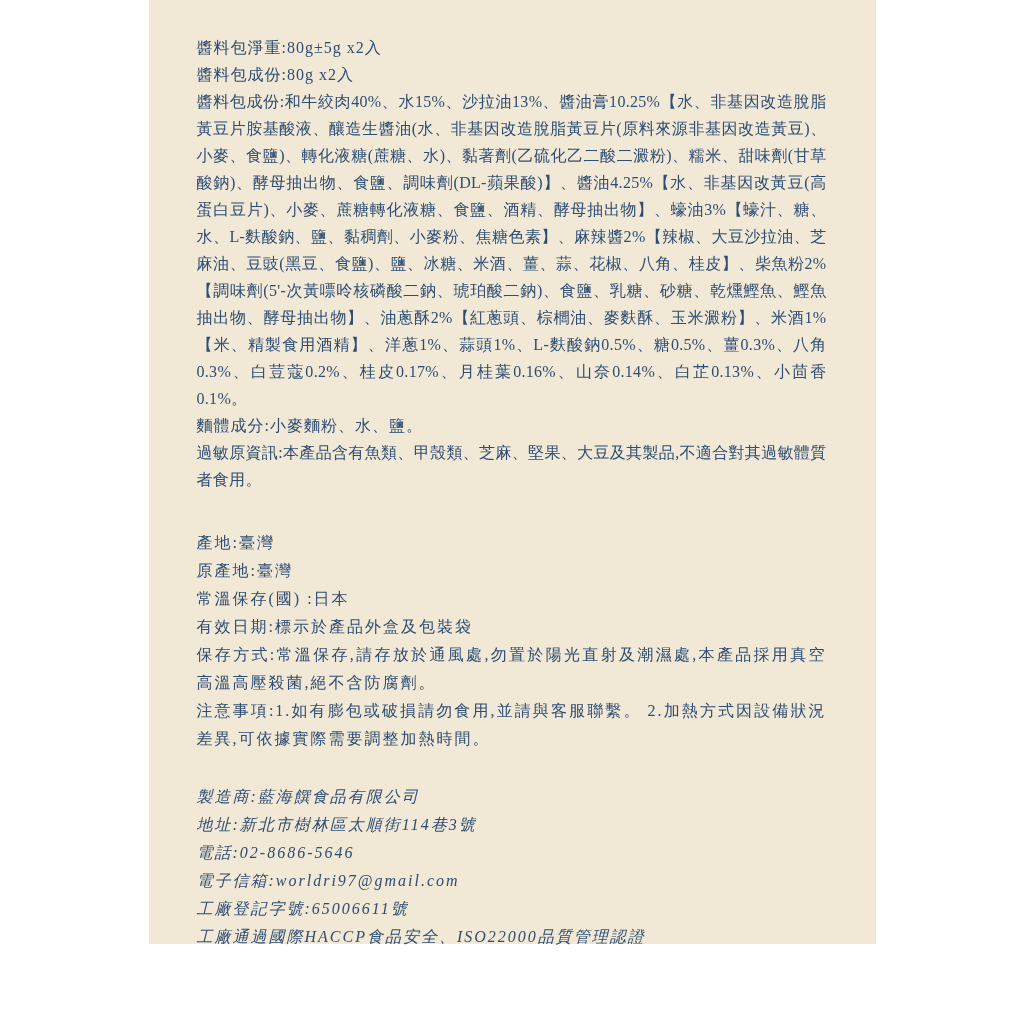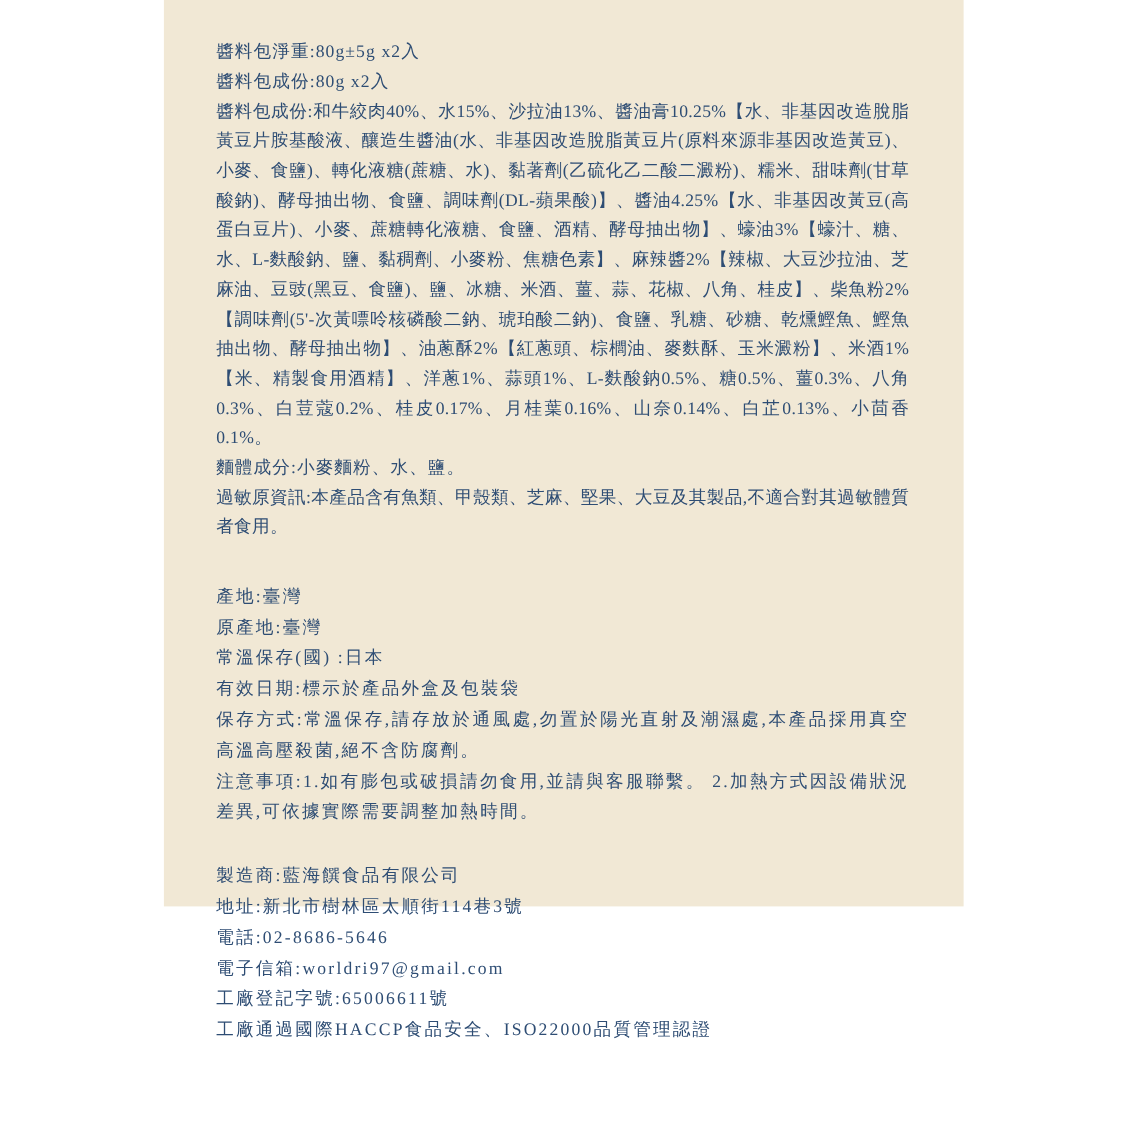--- a/index.html
+++ b/index.html
@@ -5,21 +5,21 @@
   html, body {
     margin: 0;
     padding: 0;
     background: #ffffff;
     width: 1024px;
     height: 1024px;
     overflow: hidden;
   }
   .panel {
     width: 727px;
-    height: 824px;
+    height: 944px;
     margin: 0 auto;
     background: #f1e8d5;
     box-sizing: border-box;
     padding: 34px 49px 0 48px;
     font-family: "Liberation Serif", "DejaVu Serif", serif;
     color: #2e4d74;
   }
   .sec {
     margin: 0;
   }
@@ -39,20 +39,21 @@
   .sec.origin-storage p {
     line-height: 28px;
     letter-spacing: 2px;
   }
   .sec.manufacturer {
     margin-top: 30px;
   }
   .sec.manufacturer p {
     line-height: 28px;
     letter-spacing: 2px;
+    font-style: italic;
   }
 </style>
 </head>
 <body>
 
 <div class="panel">
 
   <div class="sec spec">
     <p class="kv">醬料包淨重:80g±5g x2入</p>
     <p class="kv">醬料包成份:80g x2入</p>

